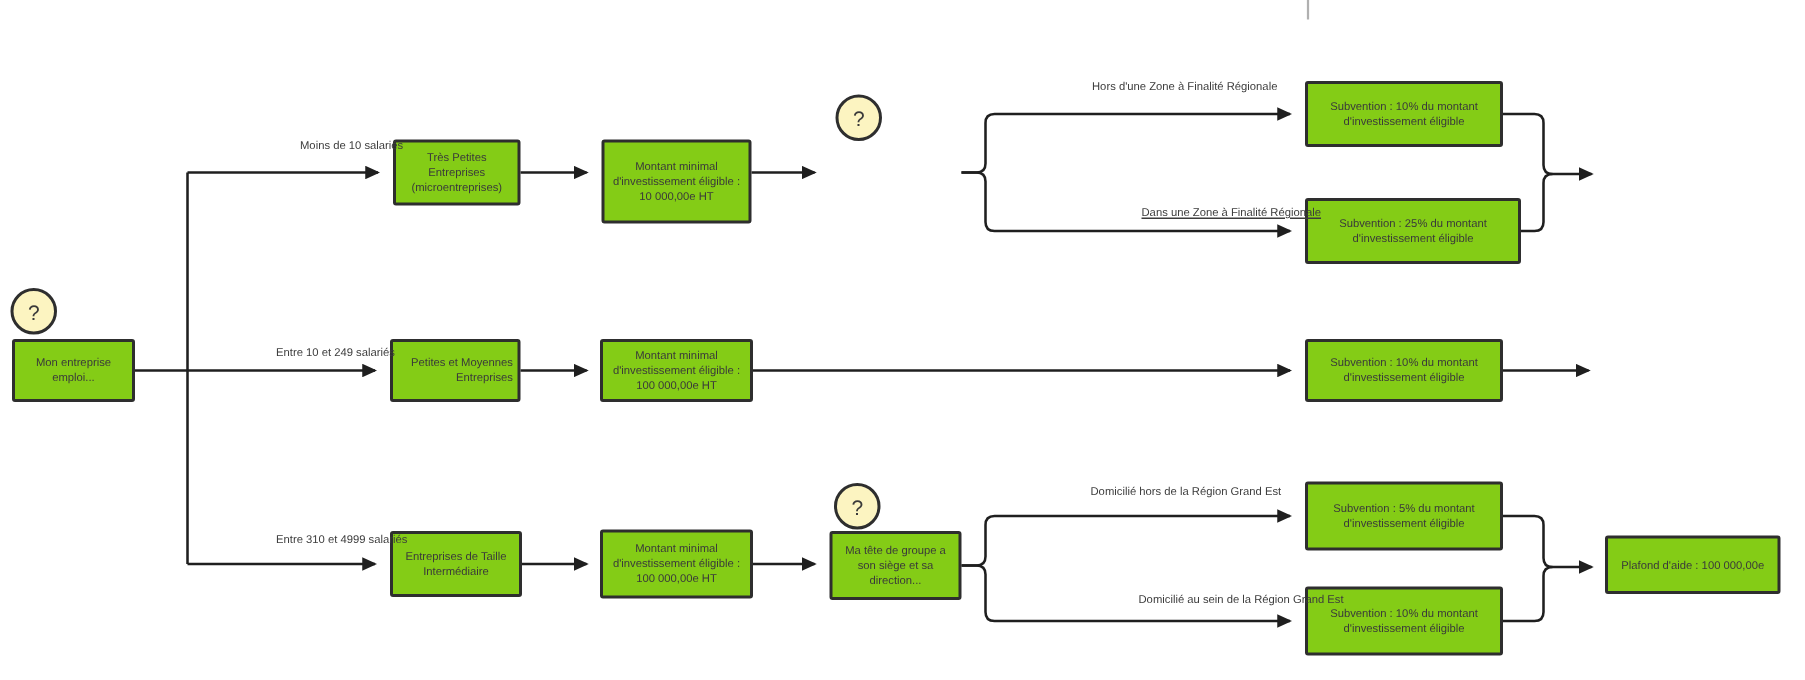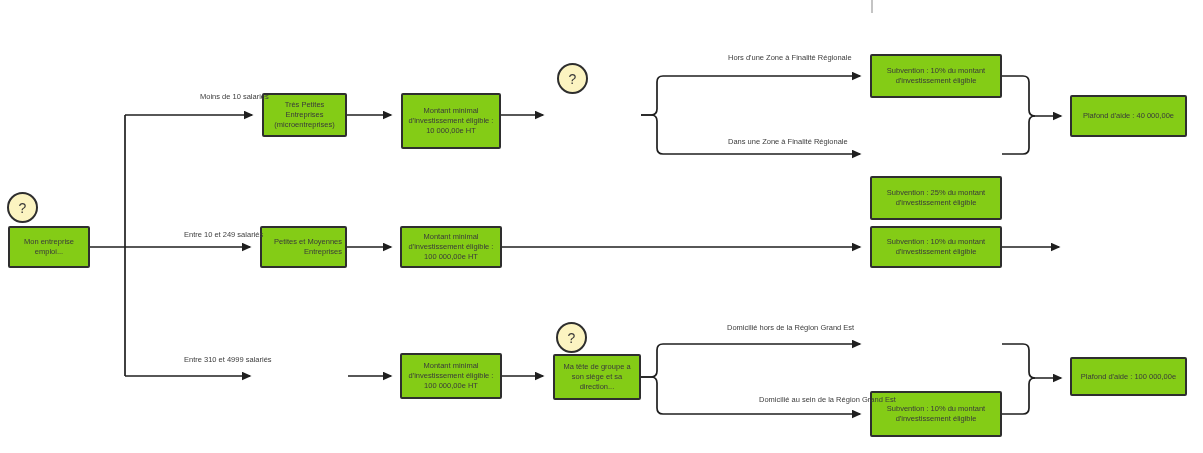--- a/index.html
+++ b/index.html
@@ -103,33 +103,34 @@
 
   <div class="qcircle" style="left:7px; top:192px;">?</div>
   <div class="qcircle" style="left:557px; top:63px;">?</div>
   <div class="qcircle" style="left:556px; top:322px;">?</div>
 
   <div class="node" style="left:262px; top:93px; width:85px; height:44px;">Très Petites Entreprises (microentreprises)</div>
 
   <div class="node" style="left:8px; top:226px; width:82px; height:42px;">Mon entreprise emploi...</div>
   <div class="node" style="left:401px; top:93px; width:100px; height:56px;">Montant minimal d'investissement éligible : 10 000,00e HT</div>
   <div class="node" style="left:870px; top:54px; width:132px; height:44px;">Subvention : 10% du montant d'investissement éligible</div>
-  <div class="node" style="left:870px; top:132px; width:132px; height:44px;margin-top:44px;">Subvention : 25% du montant d'investissement éligible</div>
-  <div class="node" style="left:1070px; top:95px; width:117px; height:42px;">Plafond d'aide : 40 000,00e</div>
+  <div class="node" style="left:870px; top:132px; width:144px; height:44px;">Subvention : 25% du montant d'investissement éligible</div>
 
   <div class="node" style="left:260px; top:226px; width:87px; height:42px;text-align:right;">Petites et Moyennes Entreprises</div>
   <div class="node" style="left:400px; top:226px; width:102px; height:42px;">Montant minimal d'investissement éligible : 100 000,00e HT</div>
   <div class="node" style="left:870px; top:226px; width:132px; height:42px;">Subvention : 10% du montant d'investissement éligible</div>
 
+  <div class="node" style="left:260px; top:354px; width:88px; height:44px;">Entreprises de Taille Intermédiaire</div>
   <div class="node" style="left:400px; top:353px; width:102px; height:46px;">Montant minimal d'investissement éligible : 100 000,00e HT</div>
   <div class="node" style="left:553px; top:354px; width:88px; height:46px;">Ma tête de groupe a son siège et sa direction...</div>
+  <div class="node" style="left:870px; top:321px; width:132px; height:46px;">Subvention : 5% du montant d'investissement éligible</div>
   <div class="node" style="left:870px; top:391px; width:132px; height:46px;">Subvention : 10% du montant d'investissement éligible</div>
   <div class="node" style="left:1070px; top:357px; width:117px; height:39px;">Plafond d'aide : 100 000,00e</div>
 
   <div class="edge-label" style="left:143px; top:92px;margin-left:16px;">Moins de 10 salariés</div>
   <div class="edge-label" style="left:143px; top:230px;">Entre 10 et 249 salariés</div>
   <div class="edge-label" style="left:143px; top:355px;">Entre 310 et 4999 salariés</div>
   <div class="edge-label" style="left:687px; top:53px;">Hors d'une Zone à Finalité Régionale</div>
-  <div class="edge-label" style="left:687px; top:137px;">Dans une Zone à Finalité Régionale</div>
+  <div class="edge-label" style="left:720px; top:137px;text-decoration:underline;">Dans une Zone à Finalité Régionale</div>
   <div class="edge-label" style="left:686px; top:323px;">Domicilié hors de la Région Grand Est</div>
   <div class="edge-label" style="left:718px; top:395px;">Domicilié au sein de la Région Grand Est</div>
 
 </div>
 
 </body></html>

